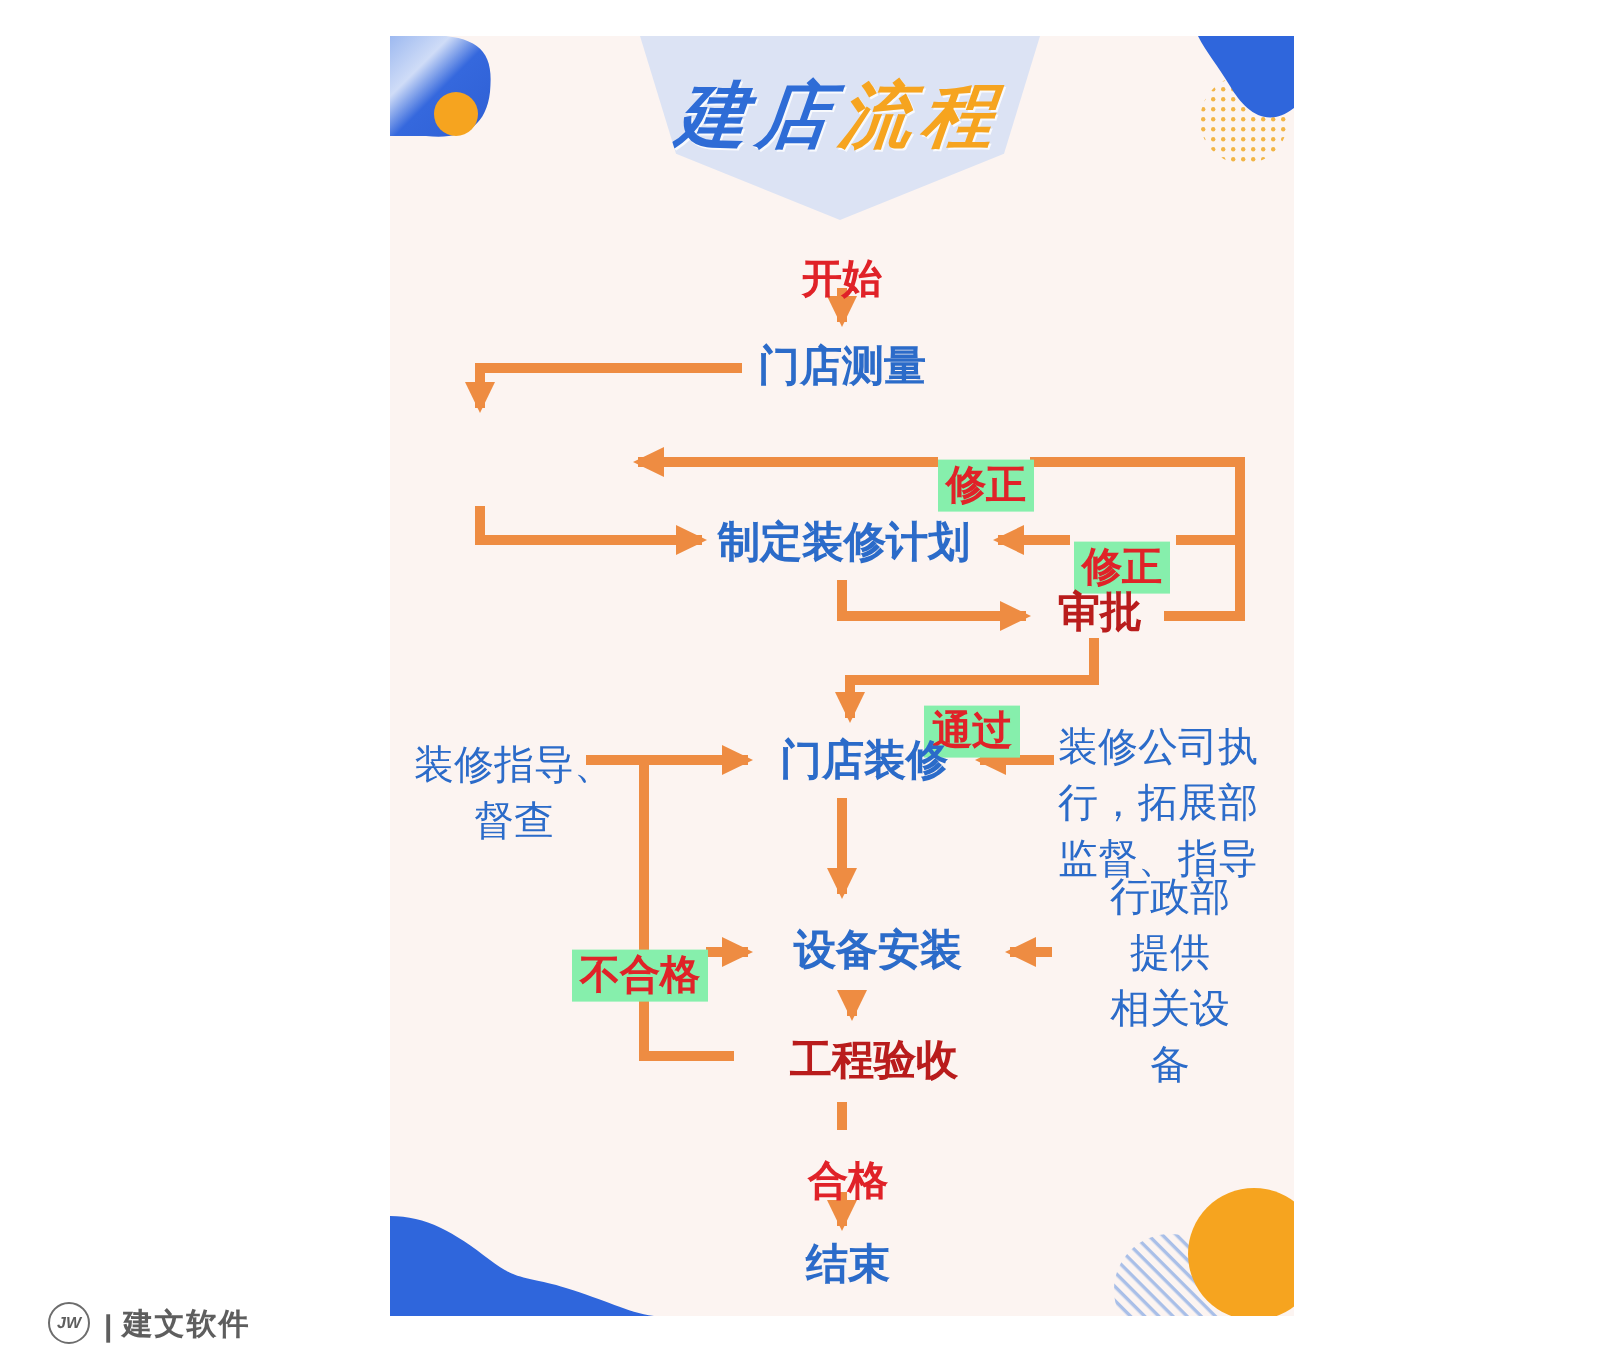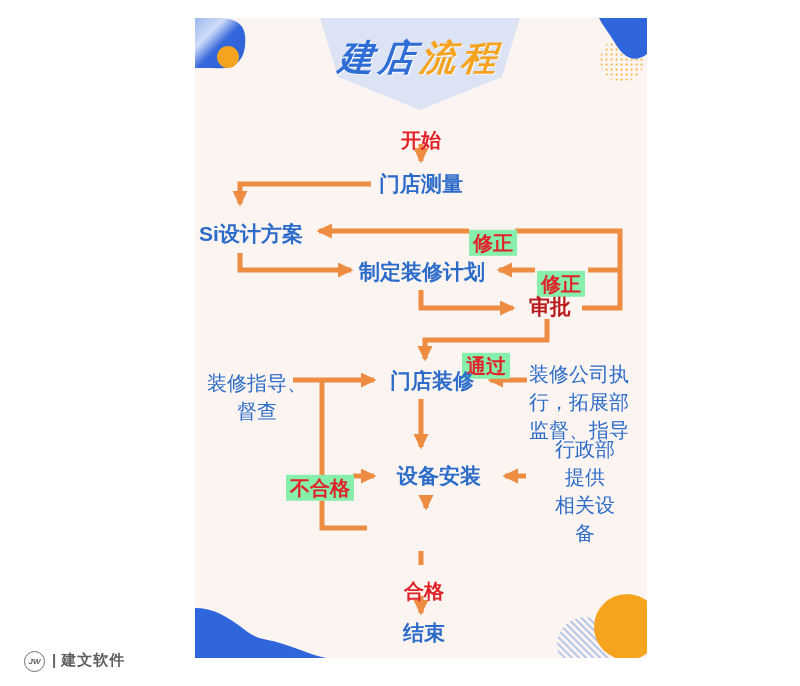--- a/index.html
+++ b/index.html
@@ -35,21 +35,21 @@
   .purple{color:#b91c1c;font-size:21px;}
   .red{color:#E02228;font-size:20px;margin-top:12px;}
   .tag{background:#86efac;padding:0 4px;}
   .note{
     position:absolute;font-weight:normal;color:#2B6BC9;
     font-size:20px;line-height:28px;white-space:pre-line;
   }
   .note-left{text-align:right;}
   .note-center{text-align:center;transform:translate(-50%,-50%);}
   .footer{
-    position:absolute;left:24px;top:651px;display:flex;align-items:flex-start;
+    position:absolute;left:24px;top:651px;display:flex;align-items:flex-end;
     color:#5E5E5E;
   }
   .logo-circle{
     width:19px;height:19px;border:1.5px solid #6d6d6d;border-radius:50%;
     display:flex;align-items:center;justify-content:center;
     font-size:8px;font-style:italic;font-weight:bold;flex:0 0 auto;
   }
   .brand-sep{font-size:15px;font-weight:bold;margin:0 5px 0 7px;}
   .brand-name{font-size:15px;font-weight:bold;letter-spacing:1px;}
 </style>
@@ -106,36 +106,36 @@
       <path d="M226,578 V595" marker-end="url(#ah)"></path>
     </g>
   </svg>
 
   <div class="banner">
     <span class="title"><span class="t-blue">建店</span><span class="t-orange">流程</span></span>
   </div>
 
   <div class="lbl red" style="left:226px;top:110px">开始</div>
   <div class="lbl blue" style="left:226px;top:166px">门店测量</div>
-  <div class="lbl blue" style="left:56px;top:216px">Si设计方案</div>
   <div class="lbl red tag" style="left:298px;top:213px">修正</div>
   <div class="lbl blue" style="left:227px;top:254px">制定装修计划</div>
   <div class="lbl red tag" style="left:366px;top:254px">修正</div>
   <div class="lbl purple" style="left:355px;top:289px">审批</div>
   <div class="lbl red tag" style="left:291px;top:336px">通过</div>
   <div class="note note-center" style="left:62px;top:379px">装修指导、
 督查</div>
   <div class="lbl blue" style="left:237px;top:363px">门店装修</div>
   <div class="note note-left" style="left:334px;top:342px">装修公司执
 行，拓展部
 监督、指导</div>
   <div class="lbl red tag" style="left:125px;top:458px">不合格</div>
   <div class="lbl blue" style="left:244px;top:458px">设备安装</div>
   <div class="note note-center" style="left:390px;top:473px">行政部提供
 相关设备</div>
+  <div class="lbl purple" style="left:242px;top:513px">工程验收</div>
   <div class="lbl red" style="left:229px;top:561px">合格</div>
   <div class="lbl blue" style="left:229px;top:615px">结束</div>
 </div>
 
 <div class="footer">
   <span class="logo-circle">JW</span>
   <span class="brand-sep">|</span>
   <span class="brand-name">建文软件</span>
 </div>
 

